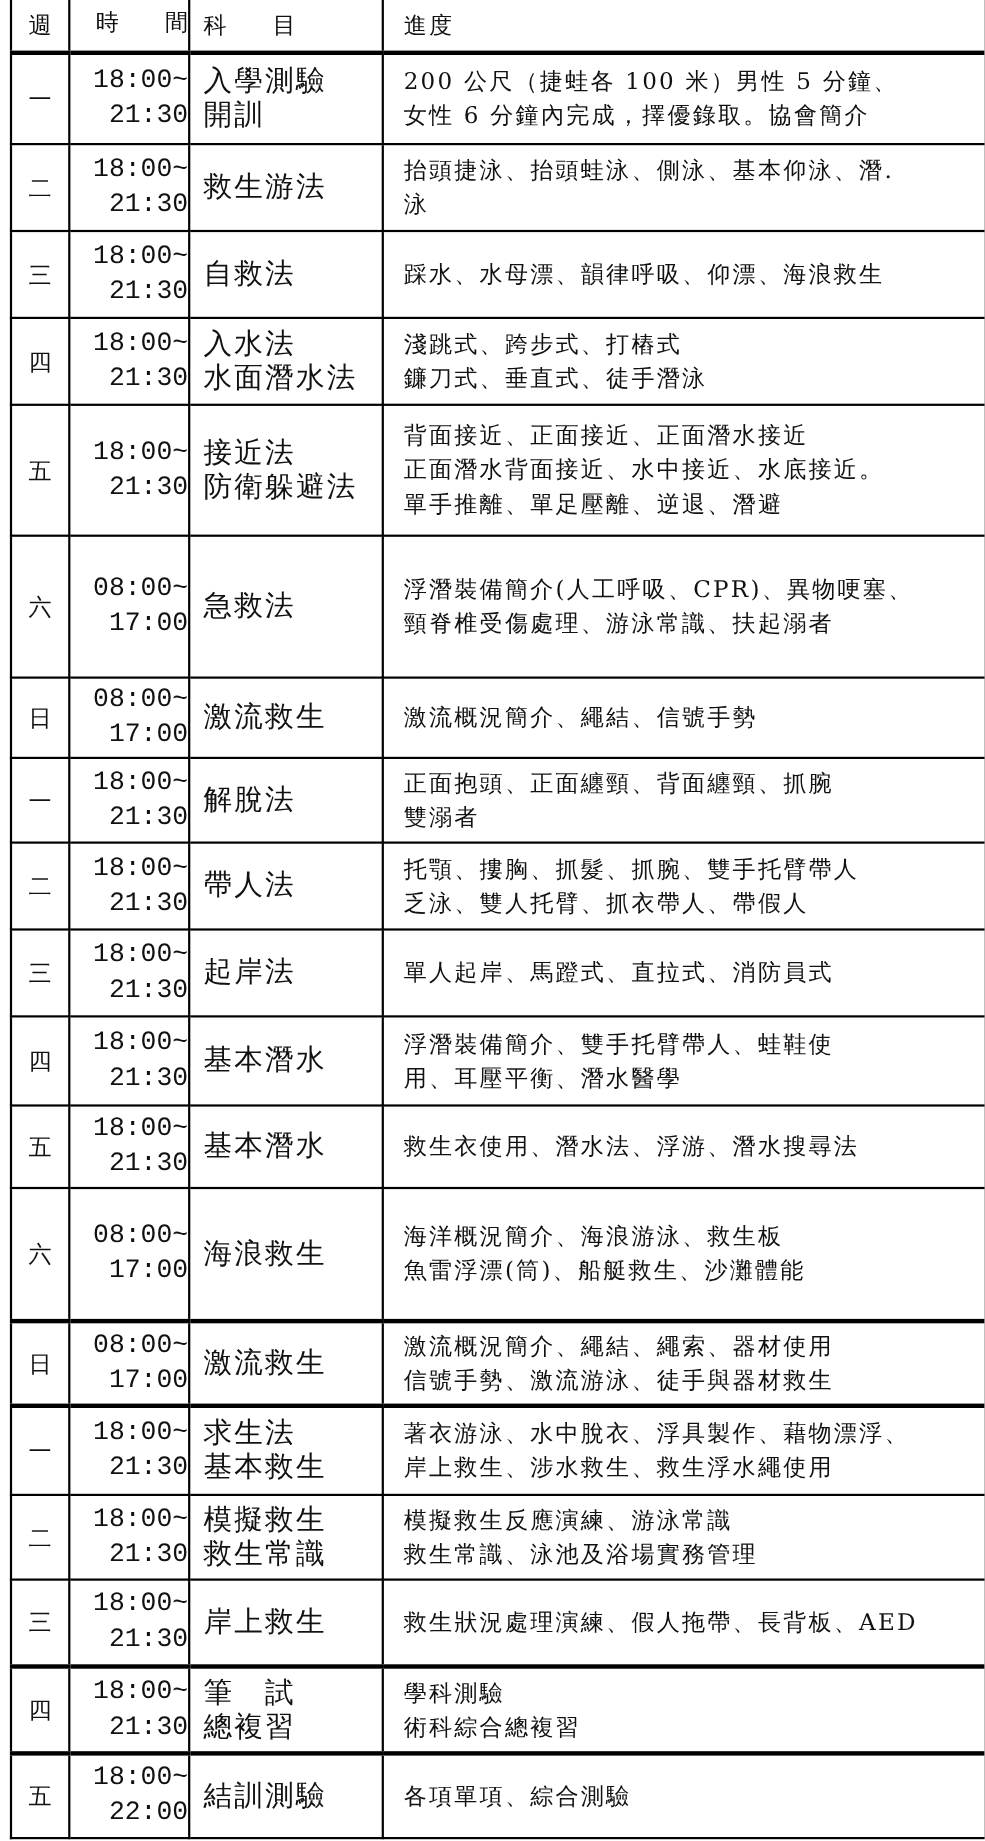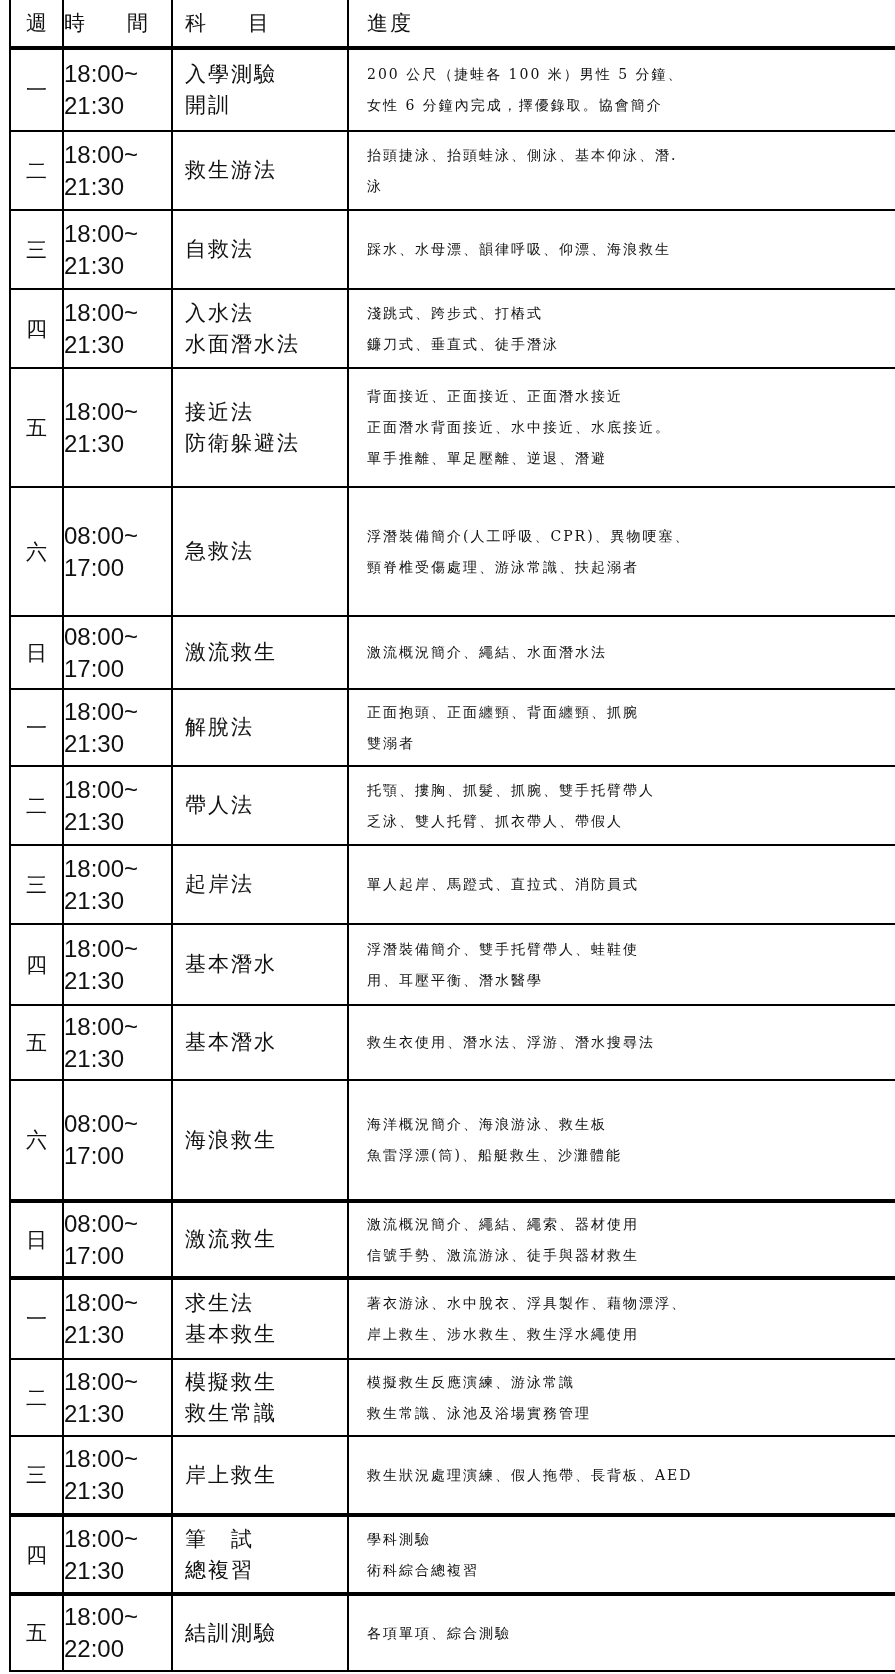--- a/index.html
+++ b/index.html
@@ -7,23 +7,23 @@
          font-family: "DejaVu Serif", "Liberation Serif", serif; color: #111; }
   table.sched { position: absolute; left: 9px; top: -2px; border-collapse: collapse;
                 table-layout: fixed; width: 886px; }
   table.sched td { border: 2px solid #000; padding: 0; vertical-align: middle; overflow: hidden; }
   col.c-week { width: 53px; }
   col.c-time { width: 109px; }
   col.c-subj { width: 176px; }
   col.c-prog { width: 548px; }
   tr.thick-top td { border-top-width: 4px; }
   .week { text-align: center; font-size: 21px; }
-  .time { text-align: left; font-size: 24px; line-height: 32px; font-family: Liberation Sans, sans-serif; }
-  .subj { padding-left: 12px !important; font-size: 21px; line-height: 31px; letter-spacing: 2px; }
-  .prog { padding-left: 18px !important; font-size: 14px; line-height: 31px; letter-spacing: 2px; white-space: nowrap; }
+  .time { text-align: right; font-size: 24px; line-height: 32px; font-family: Liberation Mono, monospace; }
+  .subj { padding-left: 12px !important; font-size: 26px; line-height: 31px; letter-spacing: 2px; }
+  .prog { padding-left: 18px !important; font-size: 21px; line-height: 31px; letter-spacing: 2px; white-space: nowrap; }
   .hdr td { font-size: 21px; }
   .hdr .time, .hdr .subj { letter-spacing: 0; }
   .line { display: block; }
   .b { font-weight: normal; }
 </style>
 </head>
 <body>
 
 <table class="sched">
   <colgroup>
@@ -129,21 +129,21 @@
       <tr style="height: 73px;">
         <td class="week"><span>日</span></td>
         <td class="time">
           <span class="line">08:00~</span>
           <span class="line">17:00</span>
         </td>
         <td class="subj">
           <span class="line">激流救生</span>
         </td>
         <td class="prog">
-          <span class="line">激流概況簡介、繩結、水面潛水法</span>
+          <span class="line">激流概況簡介、繩結、信號手勢</span>
         </td>
       </tr>
       <tr style="height: 77px;">
         <td class="week"><span>一</span></td>
         <td class="time">
           <span class="line">18:00~</span>
           <span class="line">21:30</span>
         </td>
         <td class="subj">
           <span class="line">解脫法</span>

